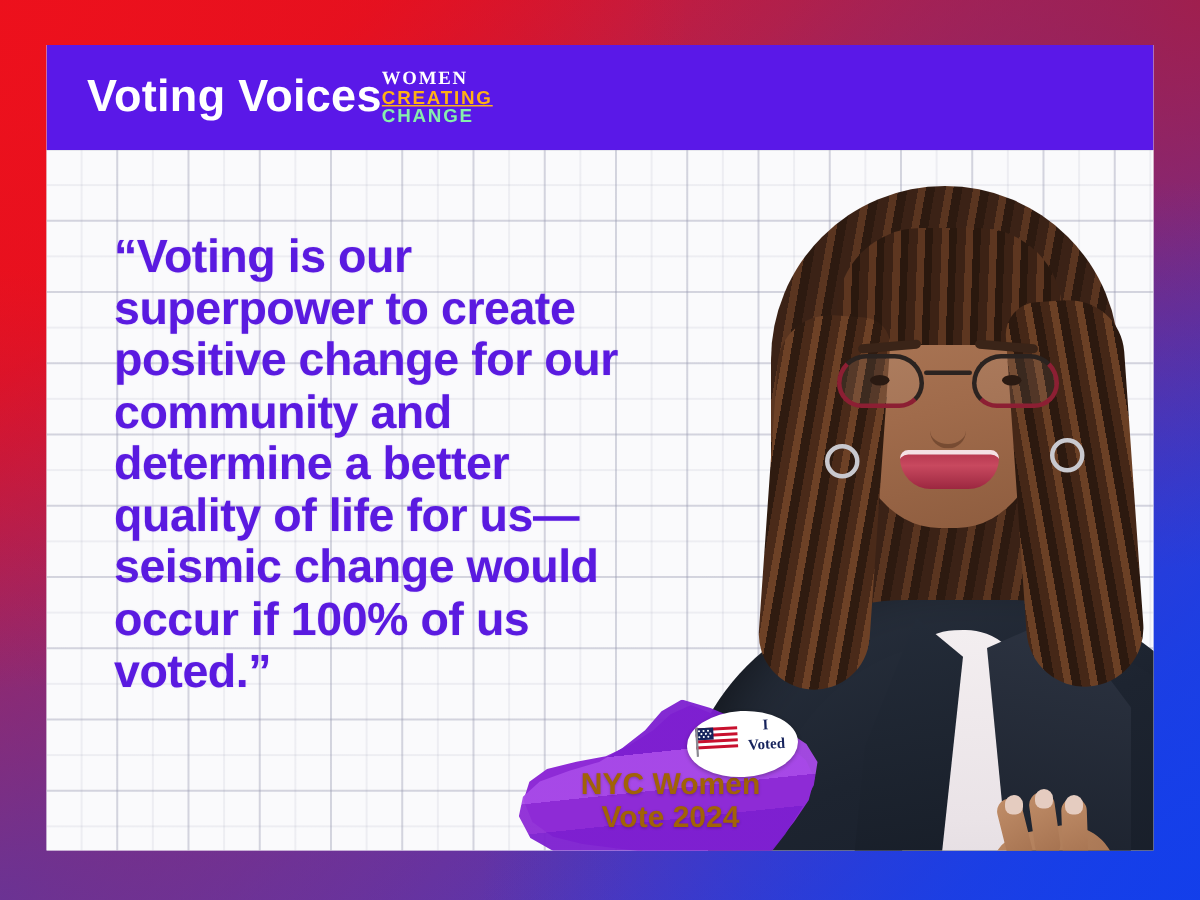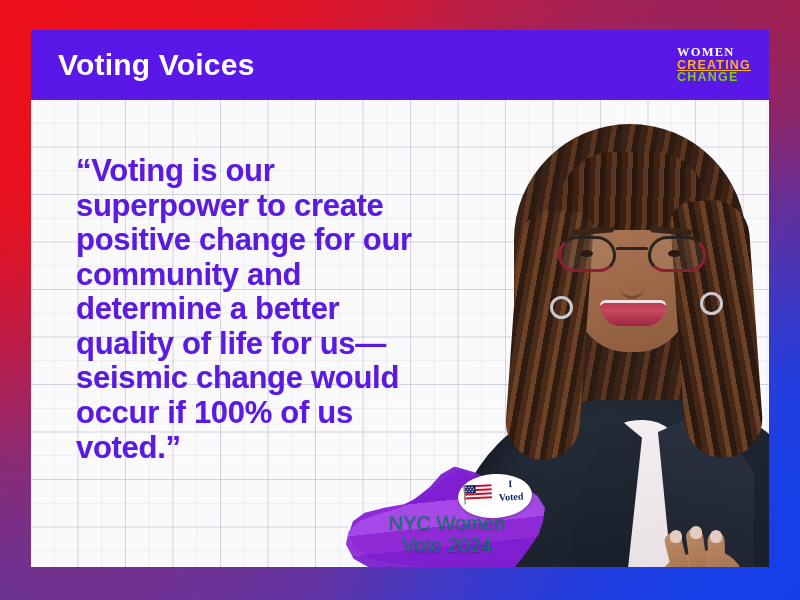--- a/index.html
+++ b/index.html
@@ -49,37 +49,37 @@
       linear-gradient(to right, rgba(150,152,175,.13) 1px, transparent 1px),
       linear-gradient(to bottom, rgba(150,152,175,.13) 1px, transparent 1px);
     background-size:47.5px 47.5px, 47.5px 47.5px, 23.75px 23.75px, 23.75px 23.75px;
     background-position:-1px -1px,-1px -1px,-1px -1px,-1px -1px;
   }
 
   
   #header{
     position:absolute;left:0;top:0;width:738px;height:70px;
     background:#5a18e8;
-    display:flex;align-items:center;justify-content:space-between;
+    display:flex;align-items:center;
     padding:0 18px 0 27px;box-sizing:border-box;
   }
   #hdr-title{
     color:#fff;font-size:30px;font-weight:bold;letter-spacing:.2px;
     white-space:nowrap;
   }
   
   #logo{display:flex;align-items:center;gap:9px;}
   #logo-mark{position:relative;width:60px;height:52px;flex:0 0 auto;}
   #logo-words{display:flex;flex-direction:column;line-height:1.02;}
   #logo-words span{
     font-size:12.5px;font-weight:bold;letter-spacing:1.2px;
   }
   .lw-women{color:#ffffff;font-family:Liberation Serif, serif;}
   .lw-creating{color:#ffb114;text-decoration:underline;}
-  .lw-change{color:#84cc16;}
+  .lw-change{color:#86efac;}
 
   
   #quote{
     position:absolute;left:45px;top:124px;width:430px;
     color:#5a1ae0;font-size:31px;font-weight:bold;
     line-height:1.115;letter-spacing:-.3px;
     white-space:pre-line;
     text-shadow:0 0 1px rgba(90,26,224,.25);
   }
   #attrib{
@@ -212,21 +212,21 @@
       57% 0%, 66% 6%, 74% 13%, 82% 16%, 90% 22%, 96% 30%,
       99% 40%, 97% 52%, 92% 64%, 86% 76%, 80% 86%, 74% 95%,
       70% 100%, 62% 97%, 56% 90%, 49% 84%, 40% 80%, 30% 78%,
       20% 76%, 10% 72%, 3% 64%, 0% 52%, 2% 42%, 8% 35%,
       18% 31%, 28% 28%, 36% 22%, 44% 14%, 50% 5%);
     opacity:.95;
     transform:rotate(-6deg) scale(1.04);
   }
   #badge-text{
     position:absolute;left:0;right:0;top:42px;
-    text-align:center;color:#0f766e;font-size:20px;font-weight:normal;
+    text-align:center;color:#a16207;font-size:20px;font-weight:bold;
     line-height:1.12;white-space:pre-line;
     text-shadow:0 1px 2px rgba(0,0,0,.25);
   }
   
   #sticker{
     position:absolute;left:109px;top:4px;width:74px;height:44px;
     background:#fff;border-radius:50%;
     box-shadow:0 1px 3px rgba(0,0,0,.3);
     transform:rotate(-3deg);
     overflow:hidden;

